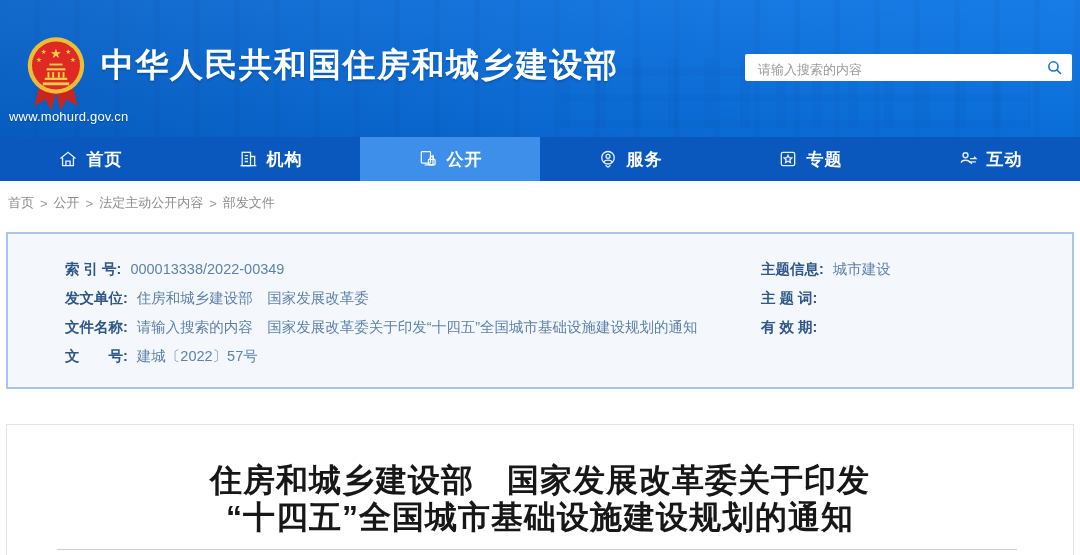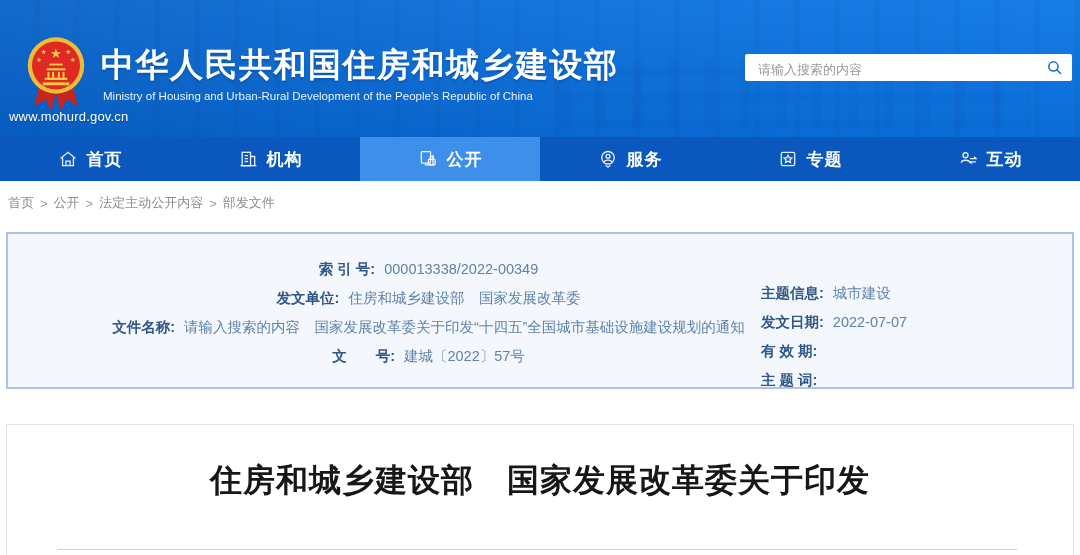--- a/index.html
+++ b/index.html
@@ -59,22 +59,22 @@
   }
   .breadcrumb .crumb { cursor: pointer; }
   .breadcrumb .sep { color: #9a9a9a; }
 
   
   .meta-box {
     margin: 7px 6px 0 6px; height: 157px;
     border: 2px solid #a9c6ea; background: #f4f8fd;
   }
   .meta-cols { display: flex; padding-top: 21px; }
-  .meta-col-left  { width: 753px; padding-left: 88px; text-align: center; }
-  .meta-col-right { flex: 1; margin-top: 24px; }
+  .meta-col-left  { width: 753px; padding-left: 57px; }
+  .meta-col-right { flex: 1; }
   .meta-row { height: 29px; line-height: 29px; font-size: 14.5px; white-space: nowrap; }
   .meta-label { color: #2f5788; font-weight: bold; margin-right: 9px; }
   .meta-value { color: #5e82aa; }
 
   
   .card {
     position: relative; margin: 35px 6px 0 6px; height: 160px;
     border: 1px solid #e4e4e4; background: #ffffff;
   }
   .card-title { margin-top: 37px; text-align: center; font-size: 32px; font-weight: bold; color: #171717; line-height: 37px; letter-spacing: 1px; }
@@ -106,21 +106,20 @@
         <rect x="30" y="42" width="2" height="6"></rect>
         <rect x="36" y="42" width="2" height="6"></rect>
         <rect x="41" y="42" width="2" height="6"></rect>
         <rect x="22" y="48" width="24" height="2.4"></rect>
         <rect x="20" y="53" width="28" height="3"></rect>
       </g>
     </svg>
 
     <div class="site-url">www.mohurd.gov.cn</div>
     <div class="title-cn">中华人民共和国住房和城乡建设部</div>
-    <div class="title-en">Ministry of Housing and Urban-Rural Development of the People's Republic of China</div>
 
     <div class="searchbox">
       <input type="text" placeholder="请输入搜索的内容" style="">
       <button class="search-btn">
         <svg viewBox="0 0 24 24" fill="none" stroke="#1a6fd4" stroke-width="2.2" stroke-linecap="round">
           <circle cx="10.5" cy="10.5" r="6.5"></circle>
           <path d="M15.5 15.5 L20.5 20.5"></path>
         </svg>
       </button>
     </div>
@@ -203,32 +202,30 @@
         </div>
         <div class="meta-row">
           <span class="meta-label">文　　号:</span><span class="meta-value">建城〔2022〕57号</span>
         </div>
       </div>
       <div class="meta-col-right">
         <div class="meta-row">
           <span class="meta-label">主题信息:</span><span class="meta-value">城市建设</span>
         </div>
         <div class="meta-row">
-          <span class="meta-label">发文日期:</span><span class="meta-value">2022-07-07</span>
+          <span class="meta-label">主 题 词:</span><span class="meta-value"></span>
         </div>
         <div class="meta-row">
           <span class="meta-label">有 效 期:</span><span class="meta-value"></span>
-        </div>
-        <div class="meta-row">
-          <span class="meta-label">主 题 词:</span><span class="meta-value"></span>
         </div>
       </div>
     </div>
   </div>
 
   <div class="card">
     <div class="card-title">
       <div>住房和城乡建设部　国家发展改革委关于印发</div>
+      <div>“十四五”全国城市基础设施建设规划的通知</div>
     </div>
     <div class="card-divider"></div>
   </div>
 
 </div>
 
 </body></html>

